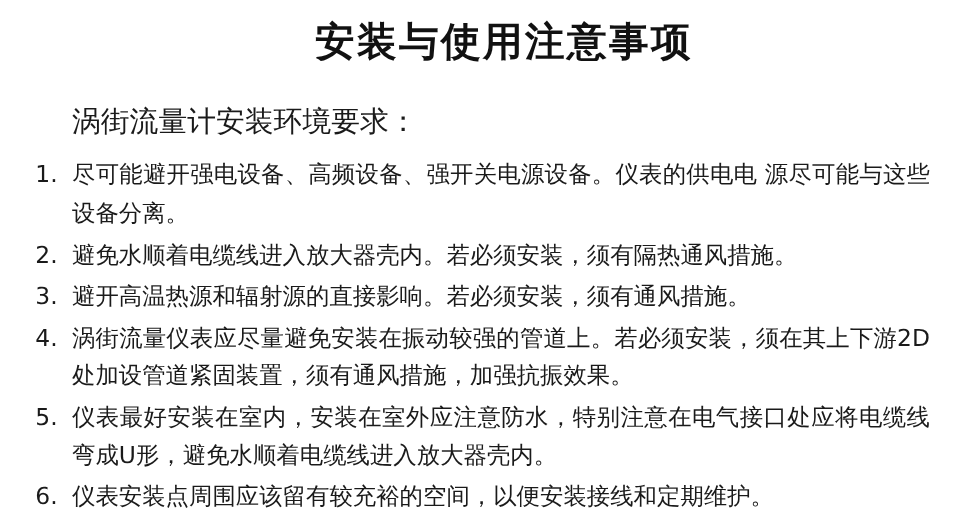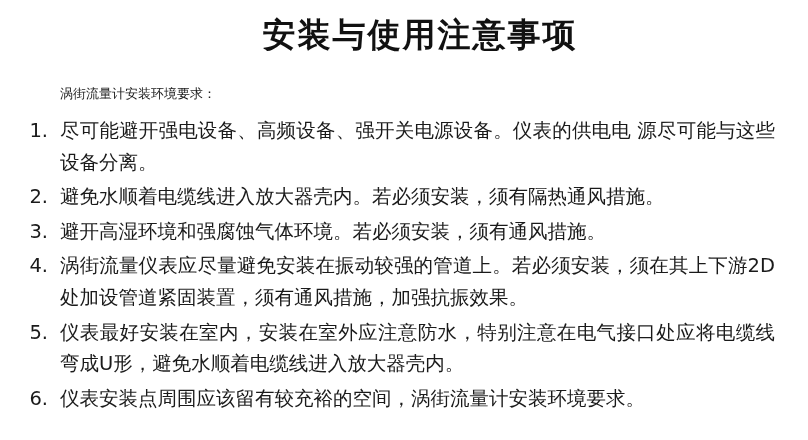--- a/index.html
+++ b/index.html
@@ -26,21 +26,21 @@
     text-align: center;
     font-size: 33px;
     font-weight: bold;
     letter-spacing: 2px;
     color: #111111;
     margin: 14px 0 0 0;
     line-height: 1.3;
     padding-left: 32px;
   }
   .intro {
-    font-size: 13px;
+    font-size: 24px;
     color: #1a1a1a;
     margin: 28px 16px 0 60px;
     line-height: 1.4;
   }
   .list {
     margin: 12px 0 0 0;
     padding: 0;
     list-style: none;
   }
   .list-item {
@@ -78,28 +78,28 @@
     <li class="list-item">
       <span class="item-number">1.</span>
       <span class="item-text">尽可能避开强电设备、高频设备、强开关电源设备。仪表的供电电 源尽可能与这些设备分离。</span>
     </li>
     <li class="list-item">
       <span class="item-number">2.</span>
       <span class="item-text">避免水顺着电缆线进入放大器壳内。若必须安装，须有隔热通风措施。</span>
     </li>
     <li class="list-item">
       <span class="item-number">3.</span>
-      <span class="item-text">避开高湿环境和强腐蚀气体环境。若必须安装，须有通风措施。</span>
+      <span class="item-text">避开高温热源和辐射源的直接影响。若必须安装，须有通风措施。</span>
     </li>
     <li class="list-item">
       <span class="item-number">4.</span>
       <span class="item-text">涡街流量仪表应尽量避免安装在振动较强的管道上。若必须安装，须在其上下游2D处加设管道紧固装置，须有通风措施，加强抗振效果。</span>
     </li>
     <li class="list-item">
       <span class="item-number">5.</span>
       <span class="item-text">仪表最好安装在室内，安装在室外应注意防水，特别注意在电气接口处应将电缆线弯成U形，避免水顺着电缆线进入放大器壳内。</span>
     </li>
     <li class="list-item">
       <span class="item-number">6.</span>
-      <span class="item-text">仪表安装点周围应该留有较充裕的空间，涡街流量计安装环境要求。</span>
+      <span class="item-text">仪表安装点周围应该留有较充裕的空间，以便安装接线和定期维护。</span>
     </li>
   </ol>
 </div>
 
 </body></html>

